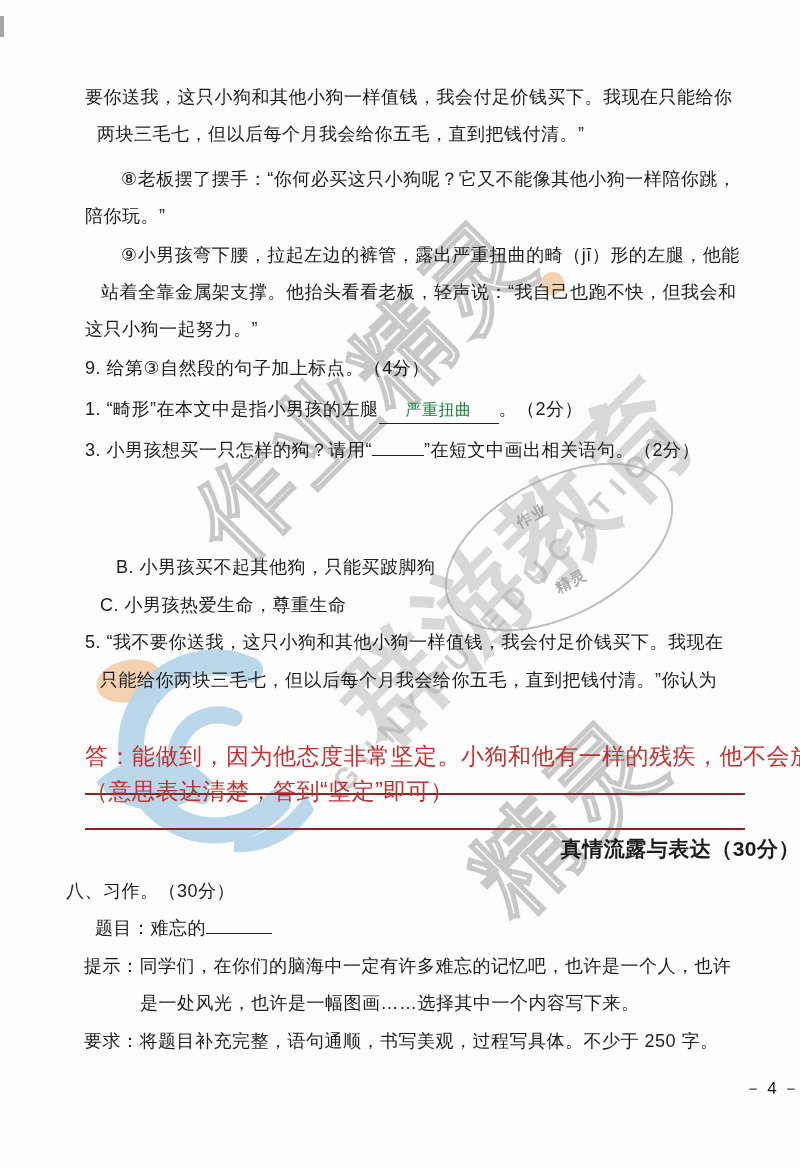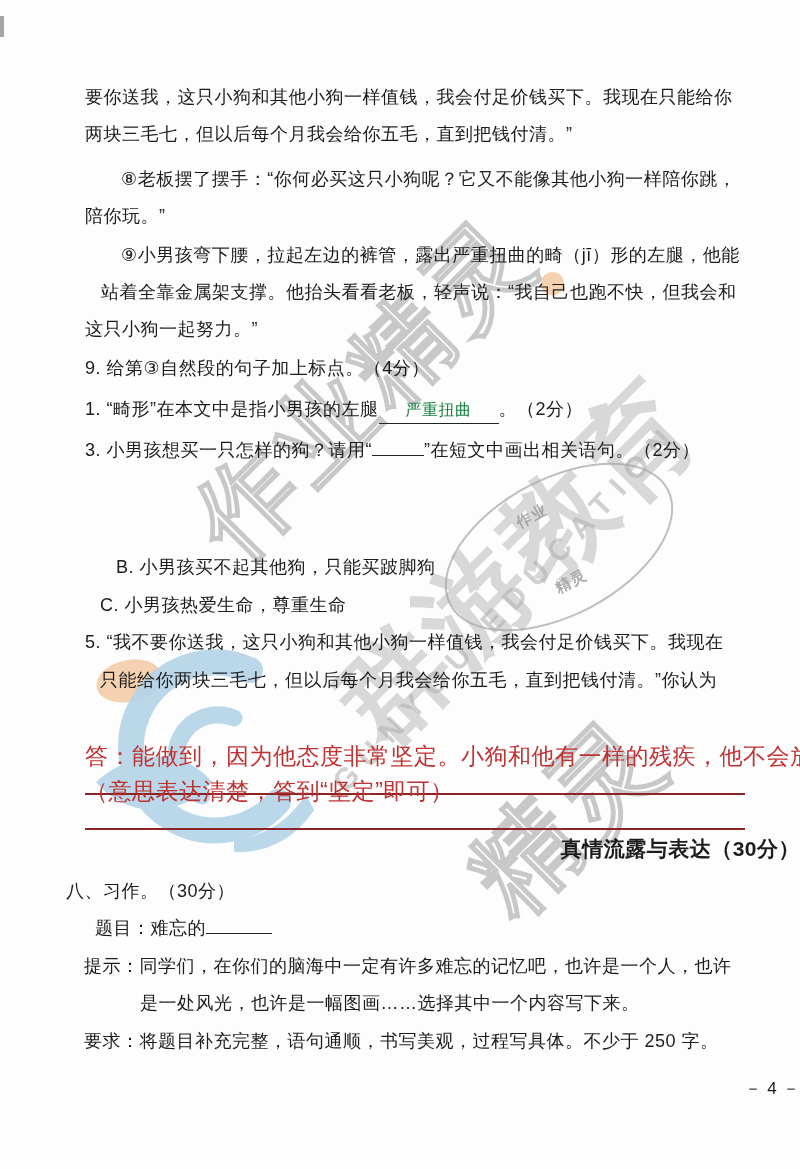--- a/index.html
+++ b/index.html
@@ -48,21 +48,21 @@
   <div class="blob" style="left:541px;top:272px;width:23px;height:23px;background:#f3cda6;opacity:.9;"></div>
 
   <svg width="232" height="222" viewBox="0 0 232 222" style="position:absolute;left:84px;top:644px;z-index:1;opacity:.9;">
     <path d="M 166 26 A 84 84 0 1 0 194 158" fill="none" stroke="#b4d4ea" stroke-width="26" stroke-linecap="round"></path>
     <path d="M 150 74 A 42 42 0 1 0 118 152" fill="none" stroke="#b4d4ea" stroke-width="17" stroke-linecap="round"></path>
     <path d="M 12 138 C 52 102, 102 106, 128 138 C 100 172, 46 178, 12 138 Z" fill="#b4d4ea"></path>
     <path d="M 150 196 C 182 192, 206 176, 222 150 L 230 166 C 212 194, 182 210, 150 208 Z" fill="#b4d4ea"></path>
   </svg>
 
   <div class="ln" style="left:85px;top:84px;">要你送我，这只小狗和其他小狗一样值钱，我会付足价钱买下。我现在只能给你</div>
-  <div class="ln" style="left:85px;top:121px;">两块三毛七，但以后每个月我会给你五毛，直到把钱付清。”</div>
+  <div class="ln" style="left:97px;top:121px;">两块三毛七，但以后每个月我会给你五毛，直到把钱付清。”</div>
   <div class="ln" style="left:121px;top:166px;">⑧老板摆了摆手：“你何必买这只小狗呢？它又不能像其他小狗一样陪你跳，</div>
   <div class="ln" style="left:85px;top:203px;">陪你玩。”</div>
   <div class="ln" style="left:121px;top:242px;">⑨小男孩弯下腰，拉起左边的裤管，露出严重扭曲的畸（jī）形的左腿，他能</div>
   <div class="ln" style="left:85px;top:279px;margin-left:16px;">站着全靠金属架支撑。他抬头看看老板，轻声说：“我自己也跑不快，但我会和</div>
   <div class="ln" style="left:85px;top:316px;">这只小狗一起努力。”</div>
 
   <div class="ln" style="left:85px;top:355px;">9. 给第③自然段的句子加上标点。（4分）</div>
 
   <div class="ln" style="left:85px;top:396px;">
     <span>1. “畸形”在本文中是指小男孩的左腿</span><span class="blank" style="width:120px;"><span class="red" style="font-size:16px;">严重扭曲</span></span><span>。（2分）</span>

